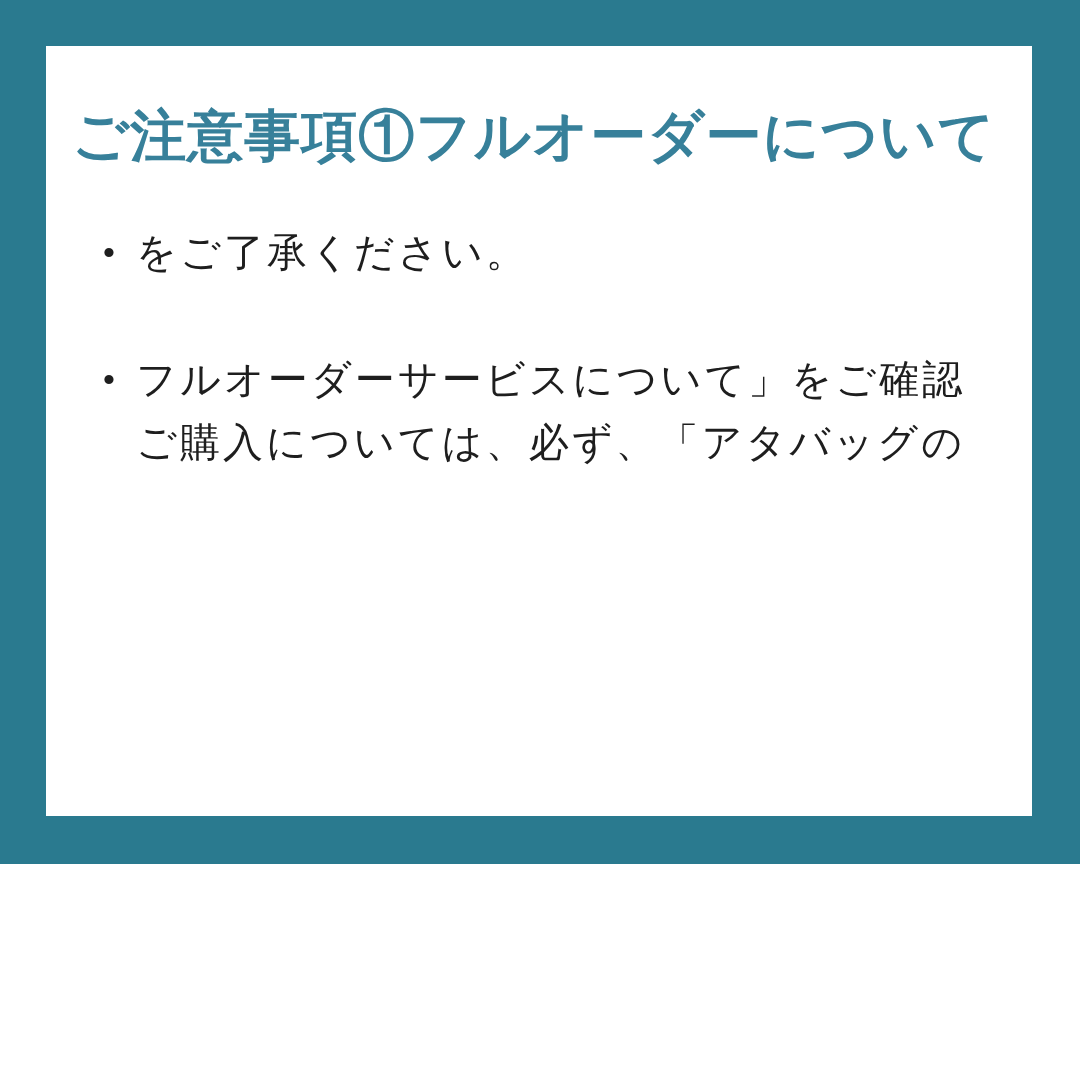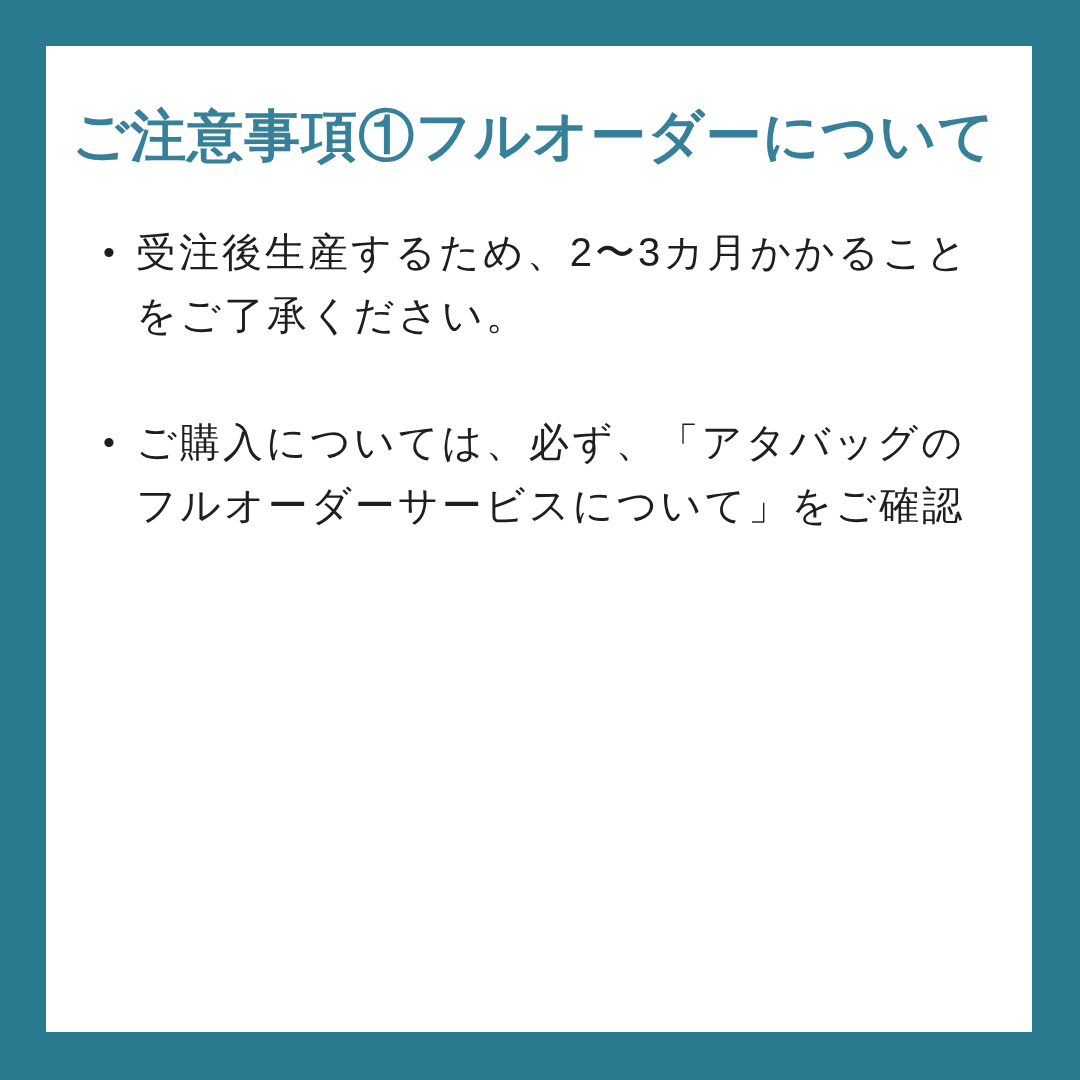--- a/index.html
+++ b/index.html
@@ -2,21 +2,21 @@
 <html lang="ja"><head>
 <meta charset="utf-8">
 <style>
   html, body {
     margin: 0;
     padding: 0;
   }
   .canvas {
     position: relative;
     width: 1080px;
-    height: 1080px;
+    height: 864px;
     background: var(--frame-color, #2a7a8f);
     font-family: "Liberation Sans", sans-serif;
     overflow: hidden;
   }
   .panel {
     position: absolute;
     top: 46px;
     left: 46px;
     right: 48px;
     bottom: 48px;
@@ -67,26 +67,25 @@
 <body>
 
 <div class="canvas" style="--frame-color: #2a7a8f; --panel-color: #ffffff; --title-color: #37809a; --body-color: #1e1e1e;">
   <div class="panel">
 
     <h1 class="title">ご注意事項①フルオーダーについて</h1>
 
     <ul class="bullets">
 
       <li>
-        <span class="line">受注後生産するため、2〜3カ月かかること</span>
         <span class="line">をご了承ください。</span>
       </li>
 
 
 
       <li>
+        <span class="line">フルオーダーサービスについて」をご確認</span>
         <span class="line">ご購入については、必ず、「アタバッグの</span>
-        <span class="line">フルオーダーサービスについて」をご確認</span>
       </li>
 
     </ul>
   </div>
 </div>
 
 </body></html>

